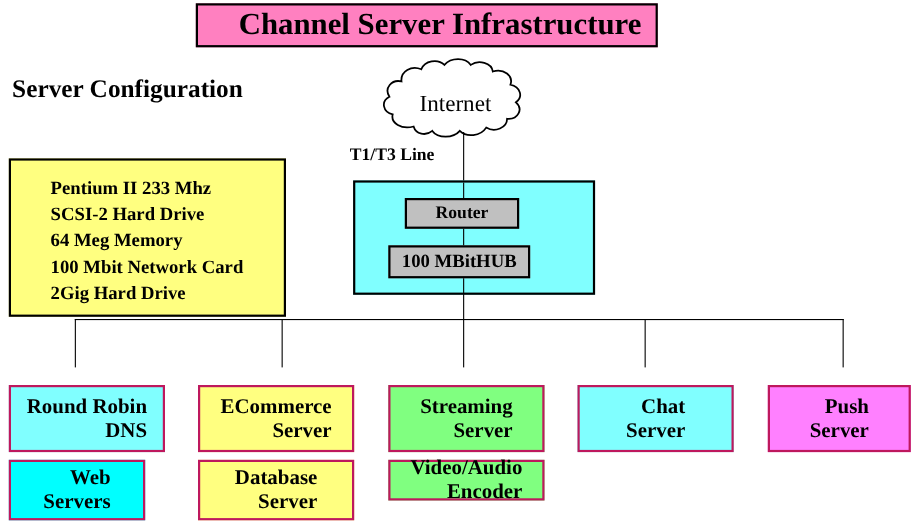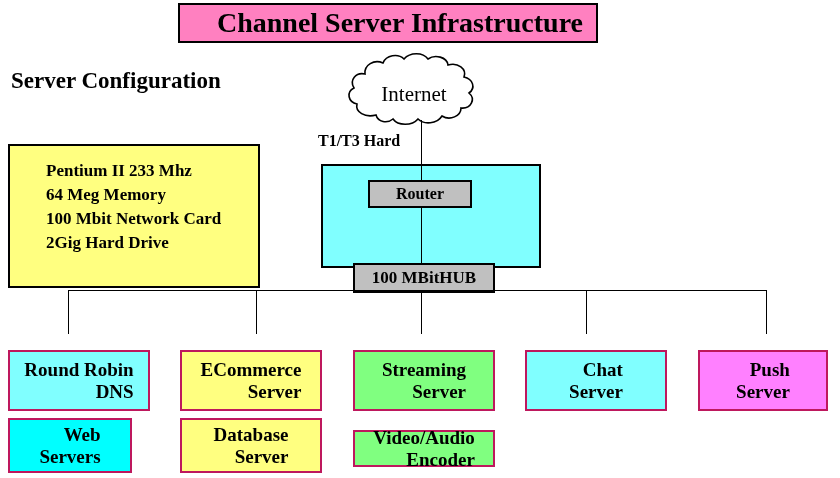--- a/index.html
+++ b/index.html
@@ -55,44 +55,45 @@
     left: 321px; top: 164px; width: 220px; height: 104px;
     border: 2px solid #000;
   }
   .router-box {
     left: 368px; top: 180px; width: 104px; height: 28px;
     background: #C0C0C0; border: 2px solid #000;
     display: flex; align-items: center; justify-content: center;
     font-weight: bold; font-size: 16px;
   }
   .hub-box {
-    left: 353px; top: 223px; width: 142px; height: 30px;
+    left: 353px; top: 223px; width: 129px; height: 30px;
     background: #C0C0C0; border: 2px solid #000;
     display: flex; align-items: center; justify-content: center;
-    font-weight: bold; font-size: 17px; margin-top: 40px;
+    font-weight: bold; font-size: 17px;
   }
 
   
   .srv-box {
     border: 2px solid #be185d;
     display: flex; align-items: center; justify-content: center;
     text-align: right;
     font-weight: bold; font-size: 19px; line-height: 22px;
     white-space: pre-line;
   }
 </style>
 </head>
 <body>
 
 <div class="abs title-banner" style="background-color: rgb(255, 128, 192);">Channel Server Infrastructure</div>
 
 <div class="abs config-heading">Server Configuration</div>
 
 <div class="abs spec-box" style="background-color: rgb(255, 255, 128); margin-top: 40px;">
   <div class="spec-line">Pentium II 233 Mhz</div>
+  <div class="spec-line">SCSI-2 Hard Drive</div>
   <div class="spec-line">64 Meg Memory</div>
   <div class="spec-line">100 Mbit Network Card</div>
   <div class="spec-line">2Gig Hard Drive</div>
 </div>
 
 <div class="abs cloud-wrap">
   <svg width="142" height="78" viewBox="0 0 142 78">
     <path fill="#ffffff" stroke="#000000" stroke-width="1.6" d="M 33 63
          C 22 66 12 60 14 52
          C 5 50 3 40 11 36
@@ -105,21 +106,21 @@
          C 130 27 133 36 126 41
          C 133 47 128 57 118 56
          C 118 64 107 69 99 64
          C 94 72 81 73 75 67
          C 69 74 55 74 50 67
          C 44 72 35 70 33 63 Z"></path>
   </svg>
 </div>
 <div class="abs cloud-label">Internet</div>
 
-<div class="abs t1t3-label">T1/T3 Hard</div>
+<div class="abs t1t3-label">T1/T3 Line</div>
 
 <div class="abs line" style="left:421px; top:120px; width:1px; height:170px;"></div>
 
 <div class="abs net-box" style="background-color: rgb(128, 255, 255);"></div>
 <div class="abs line" style="left:421px; top:166px; width:1px; height:102px;"></div>
 <div class="abs router-box">Router</div>
 <div class="abs hub-box">100 MBitHUB</div>
 
 <div class="abs line" style="left:68px; top:290px; width:699px; height:1px;"></div>
 <div class="abs line" style="left:68px; top:290px; width:1px; height:44px;"></div>
@@ -136,14 +137,14 @@
 Server</div>
 <div class="abs srv-box" style="left: 525px; top: 350px; width: 142px; height: 61px; background-color: rgb(128, 255, 255);">Chat
 Server</div>
 <div class="abs srv-box" style="left: 698px; top: 350px; width: 130px; height: 61px; background-color: rgb(255, 128, 255);">Push
 Server</div>
 
 <div class="abs srv-box" style="left: 8px; top: 418px; width: 124px; height: 55px; background-color: rgb(0, 255, 255);">Web
 Servers</div>
 <div class="abs srv-box" style="left: 180px; top: 418px; width: 142px; height: 55px; background-color: rgb(255, 255, 128);">Database
 Server</div>
-<div class="abs srv-box" style="left: 353px; top: 430px; width: 142px; height: 37px; background-color: rgb(128, 255, 128);">Video/Audio
+<div class="abs srv-box" style="left: 353px; top: 418px; width: 142px; height: 37px; background-color: rgb(128, 255, 128);">Video/Audio
 Encoder</div>
 
 </body></html>

